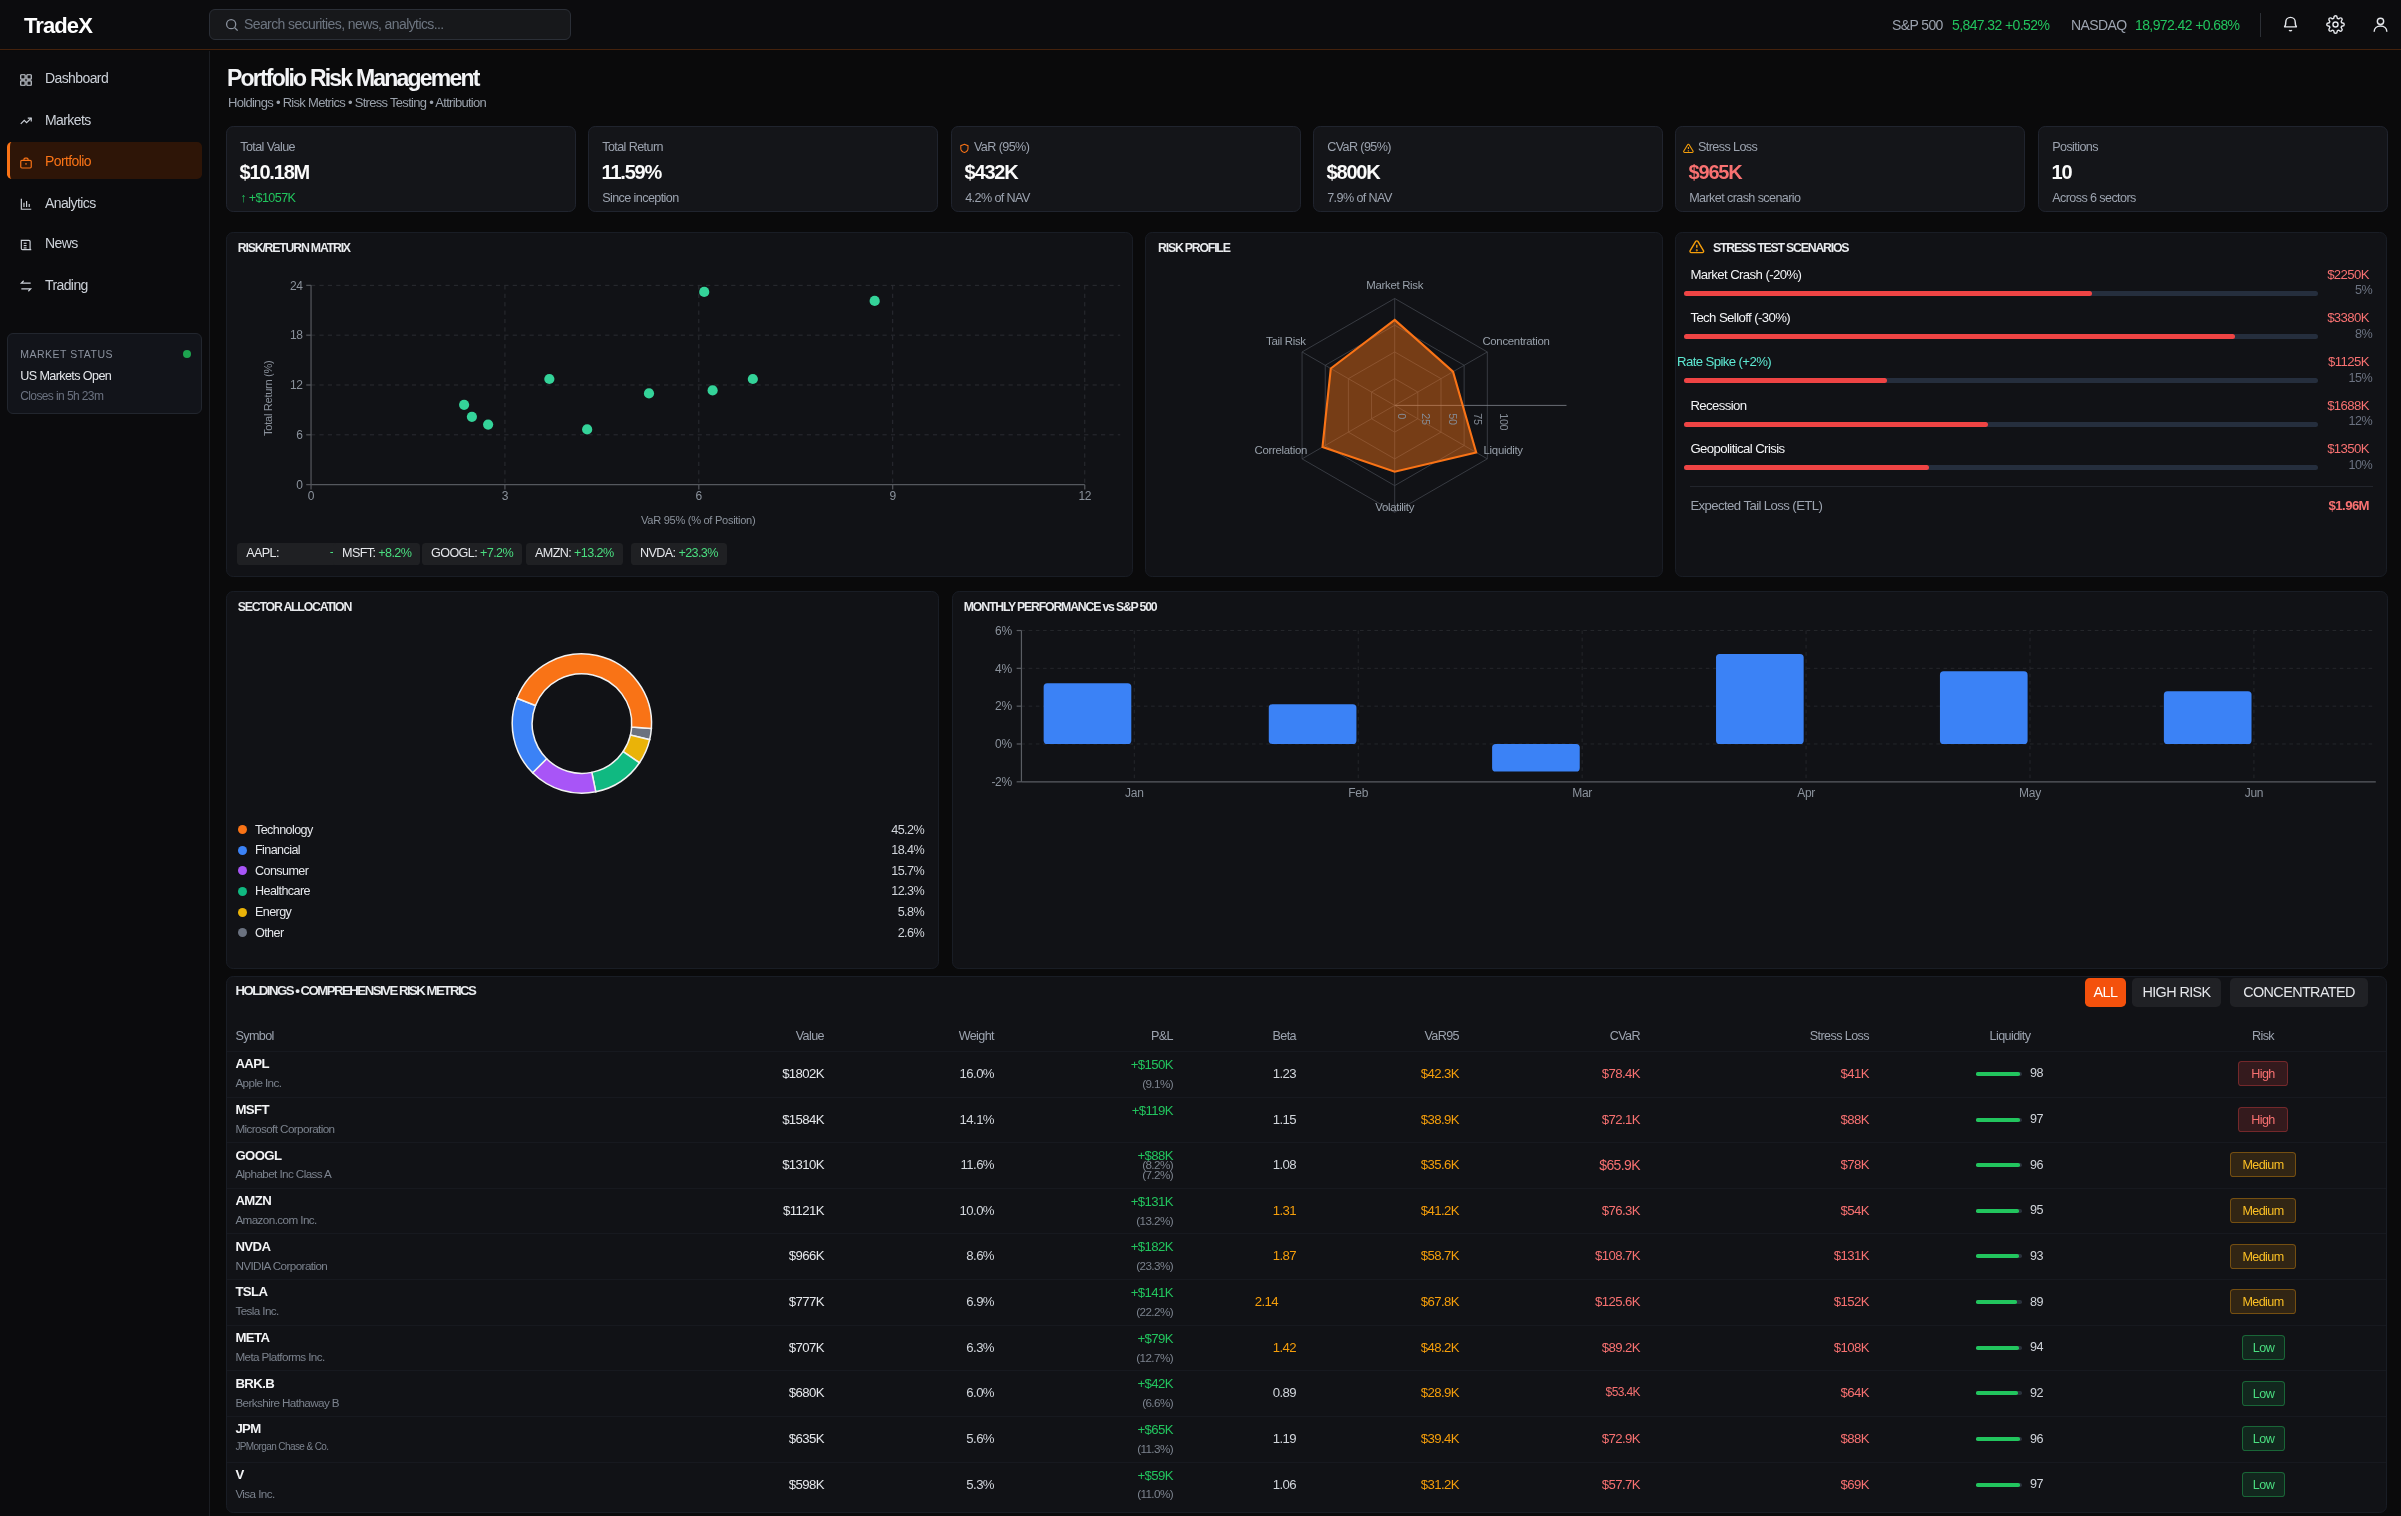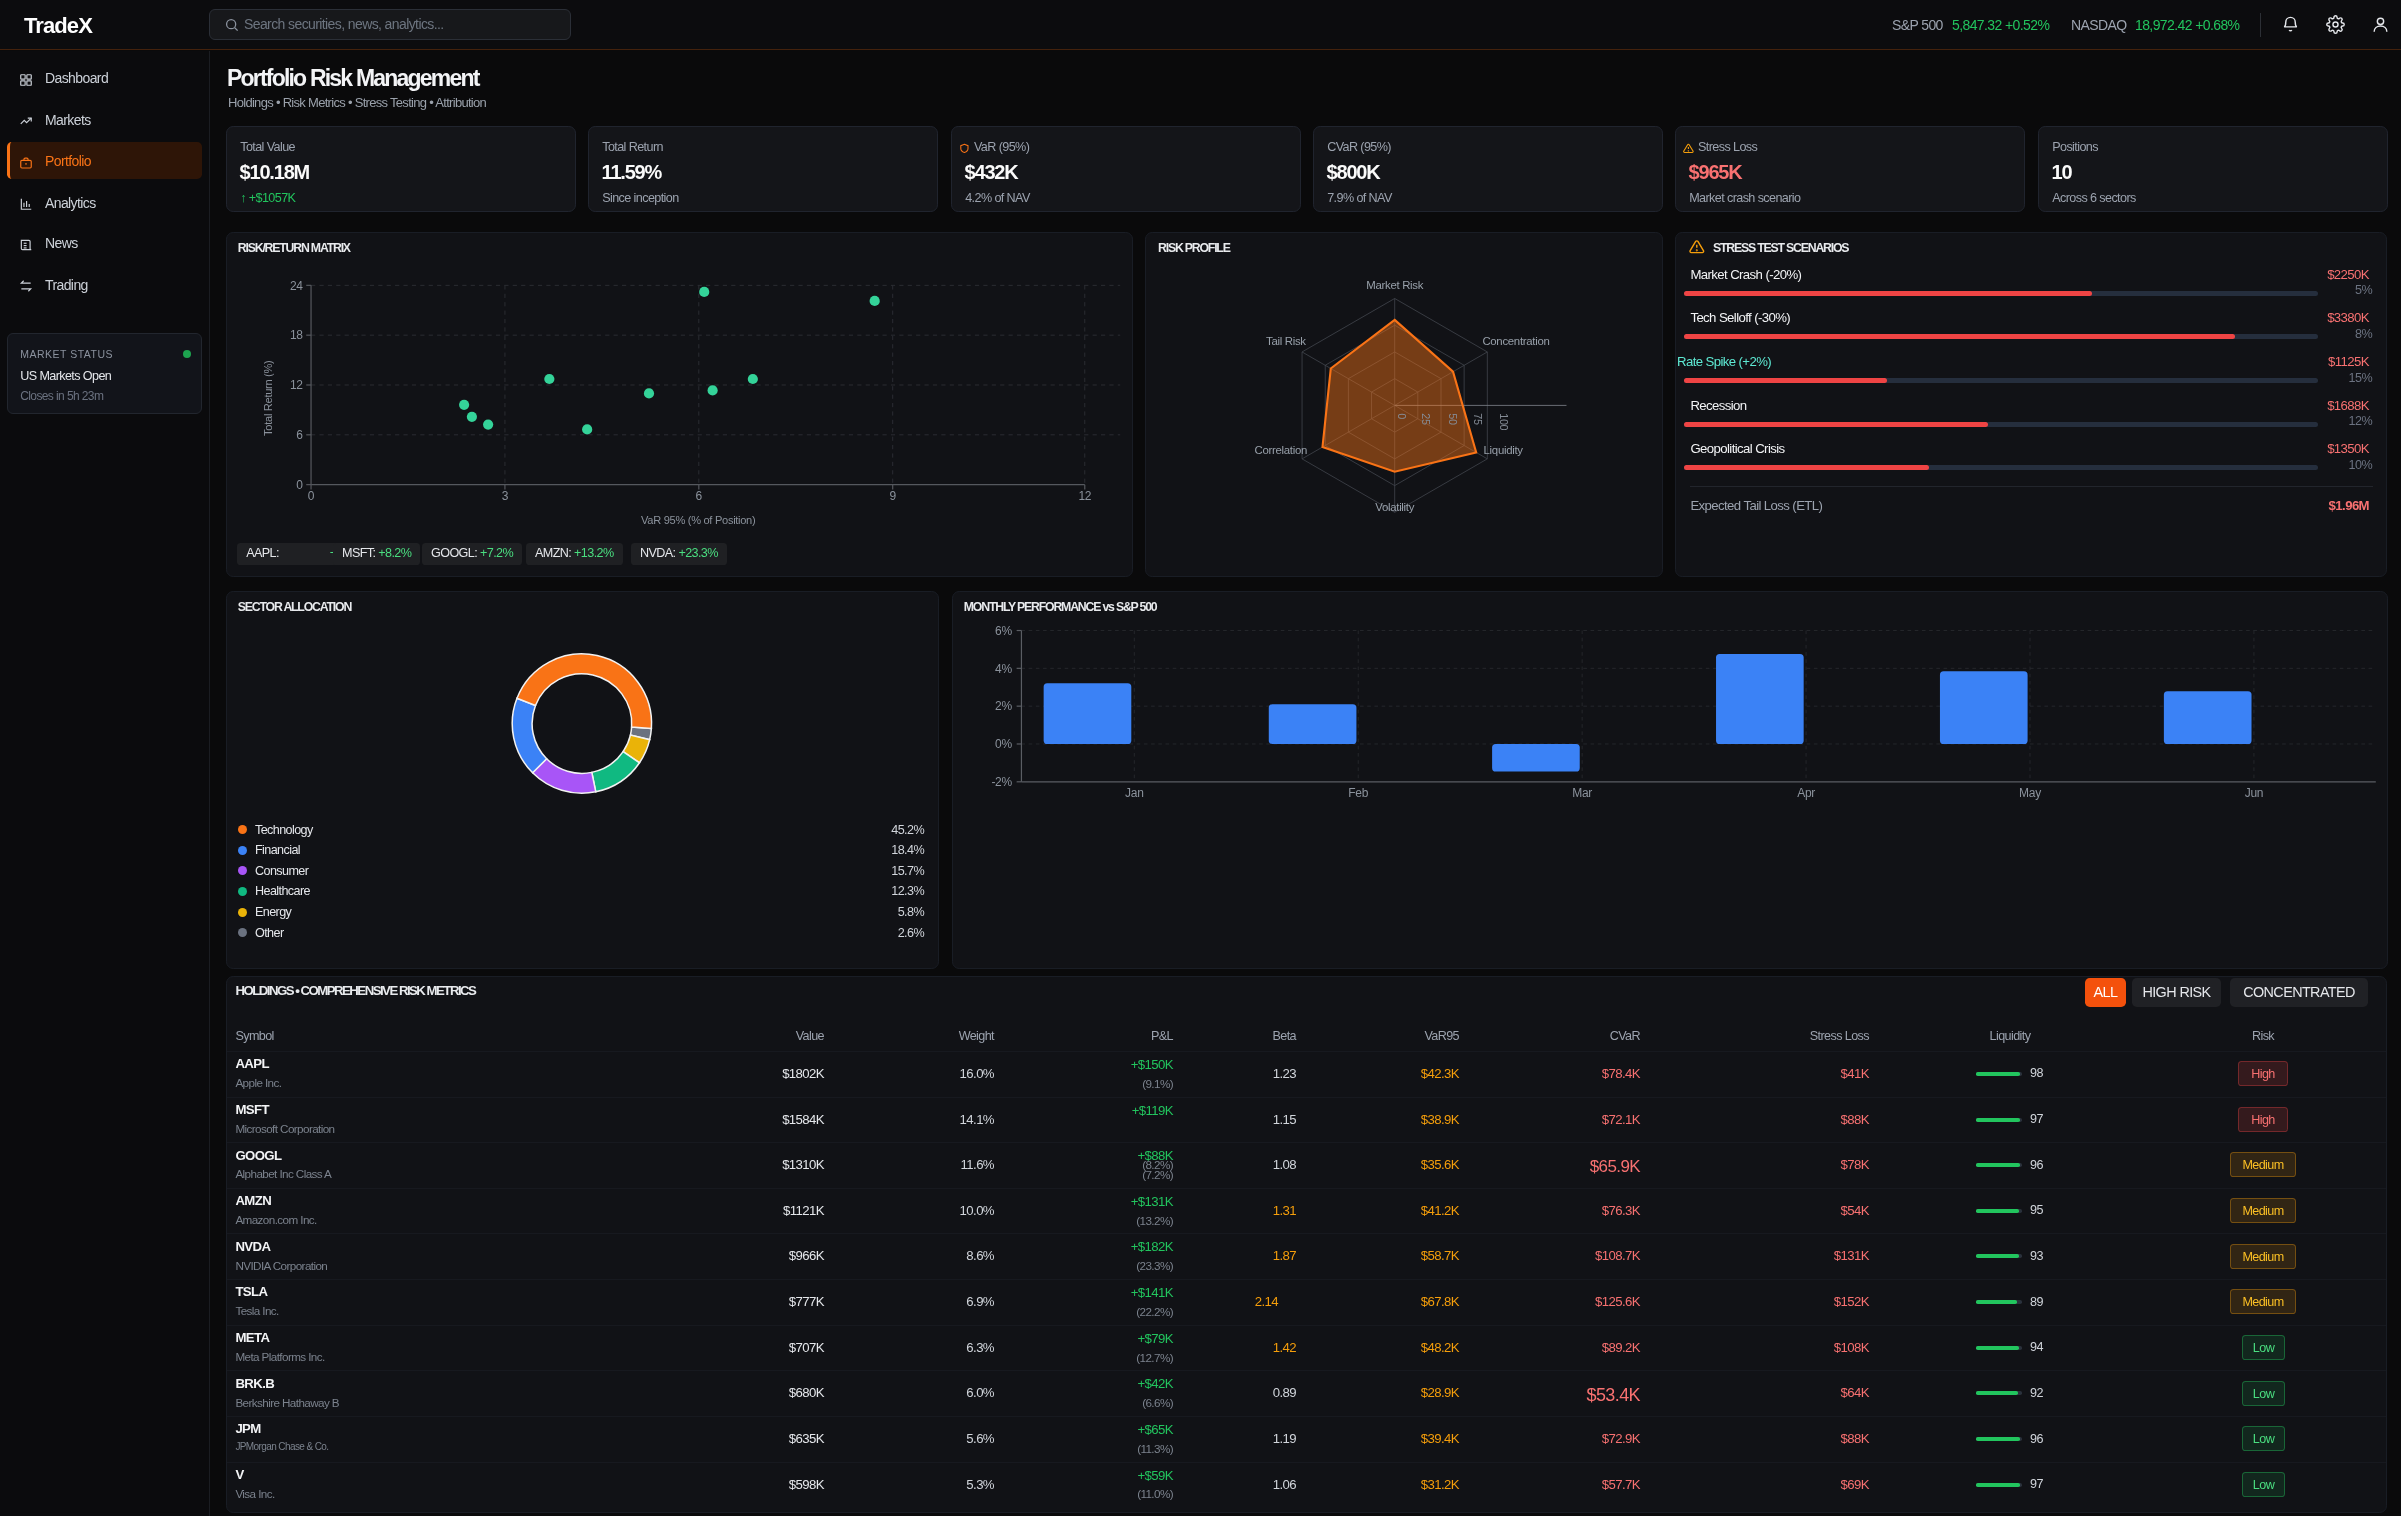--- a/index.html
+++ b/index.html
@@ -393,21 +393,21 @@
   <div class="abs" style="left:2011px;top:130px;width:50px;height:25px;background:rgba(239,68,68,0.16);border:0.6px solid rgba(239,68,68,0.35);border-radius:3.6px;color:#f87171;font-size:12.6px;text-align:center;line-height:24px;">High</div>
   <div class="abs" style="left:0px;top:165px;width:2159px;height:0.6px;background:#17191f;"></div>
   <div class="abs" style="left:8.4px;top:171px;font-size:13.2px;font-weight:bold;color:#f3f4f6;">GOOGL</div>
   <div class="abs" style="left:8.4px;top:190px;font-size:11.7px;color:#7b828d;">Alphabet Inc Class A</div>
   <div class="abs r" style="left:417px;top:180px;width:180px;font-size:13.2px;color:#e5e7eb;">$1310K</div>
   <div class="abs r" style="left:587px;top:180px;width:180px;font-size:13.2px;color:#d1d5db;">11.6%</div>
   <div class="abs r" style="left:766px;top:171px;width:180px;font-size:13.2px;color:#22c55e;">+$88K</div>
   <div class="abs r" style="left:766px;top:191px;width:180px;font-size:11.7px;color:#7b828d;">(7.2%)</div>
   <div class="abs r" style="left:889px;top:180px;width:180px;font-size:13.2px;color:#d1d5db;">1.08</div>
   <div class="abs r" style="left:1052px;top:180px;width:180px;font-size:13.2px;color:#f59e0b;">$35.6K</div>
-  <div class="abs r" style="left:1233px;top:180px;width:180px;font-size:17px;color:#f87171;">$65.9K</div>
+  <div class="abs r" style="left:1233px;top:180px;width:180px;font-size:14px;color:#f87171;">$65.9K</div>
   <div class="abs r" style="left:1462px;top:180px;width:180px;font-size:13.2px;color:#f87171;">$78K</div>
   <div class="abs" style="left:1749px;top:186px;width:46px;height:3.6px;border-radius:1.8px;background:#2a313c;"></div>
   <div class="abs" style="left:1749px;top:186px;width:44px;height:3.6px;border-radius:1.8px;background:#22c55e;"></div>
   <div class="abs" style="left:1803px;top:181px;font-size:12.6px;color:#d1d5db;">96</div>
   <div class="abs" style="left:2003px;top:175px;width:66px;height:25px;background:rgba(245,158,11,0.14);border:0.6px solid rgba(245,158,11,0.35);border-radius:3.6px;color:#fbbf24;font-size:12.6px;text-align:center;line-height:24px;">Medium</div>
   <div class="abs" style="left:0px;top:211px;width:2159px;height:0.6px;background:#17191f;"></div>
   <div class="abs" style="left:8.4px;top:216px;font-size:13.2px;font-weight:bold;color:#f3f4f6;">AMZN</div>
   <div class="abs" style="left:8.4px;top:236px;font-size:11.7px;color:#7b828d;">Amazon.com Inc.</div>
   <div class="abs r" style="left:417px;top:226px;width:180px;font-size:13.2px;color:#e5e7eb;">$1121K</div>
   <div class="abs r" style="left:587px;top:226px;width:180px;font-size:13.2px;color:#d1d5db;">10.0%</div>
@@ -468,21 +468,21 @@
   <div class="abs" style="left:2015px;top:358px;width:43px;height:25px;background:rgba(34,197,94,0.12);border:0.6px solid rgba(34,197,94,0.4);border-radius:3.6px;color:#4ade80;font-size:12.6px;text-align:center;line-height:24px;">Low</div>
   <div class="abs" style="left:0px;top:393px;width:2159px;height:0.6px;background:#17191f;"></div>
   <div class="abs" style="left:8.4px;top:399px;font-size:13.2px;font-weight:bold;color:#f3f4f6;">BRK.B</div>
   <div class="abs" style="left:8.4px;top:419px;font-size:11.7px;color:#7b828d;">Berkshire Hathaway B</div>
   <div class="abs r" style="left:417px;top:408px;width:180px;font-size:13.2px;color:#e5e7eb;">$680K</div>
   <div class="abs r" style="left:587px;top:408px;width:180px;font-size:13.2px;color:#d1d5db;">6.0%</div>
   <div class="abs r" style="left:766px;top:399px;width:180px;font-size:13.2px;color:#22c55e;">+$42K</div>
   <div class="abs r" style="left:766px;top:419px;width:180px;font-size:11.7px;color:#7b828d;">(6.6%)</div>
   <div class="abs r" style="left:889px;top:408px;width:180px;font-size:13.2px;color:#d1d5db;">0.89</div>
   <div class="abs r" style="left:1052px;top:408px;width:180px;font-size:13.2px;color:#f59e0b;">$28.9K</div>
-  <div class="abs r" style="left:1233px;top:408px;width:180px;font-size:18px;color:#f87171;">$53.4K</div>
+  <div class="abs r" style="left:1233px;top:408px;width:180px;font-size:12px;color:#f87171;">$53.4K</div>
   <div class="abs r" style="left:1462px;top:408px;width:180px;font-size:13.2px;color:#f87171;">$64K</div>
   <div class="abs" style="left:1749px;top:414px;width:46px;height:3.6px;border-radius:1.8px;background:#2a313c;"></div>
   <div class="abs" style="left:1749px;top:414px;width:42px;height:3.6px;border-radius:1.8px;background:#22c55e;"></div>
   <div class="abs" style="left:1803px;top:409px;font-size:12.6px;color:#d1d5db;">92</div>
   <div class="abs" style="left:2015px;top:404px;width:43px;height:25px;background:rgba(34,197,94,0.12);border:0.6px solid rgba(34,197,94,0.4);border-radius:3.6px;color:#4ade80;font-size:12.6px;text-align:center;line-height:24px;">Low</div>
   <div class="abs" style="left:0px;top:439px;width:2159px;height:0.6px;background:#17191f;"></div>
   <div class="abs" style="left:8.4px;top:444px;font-size:13.2px;font-weight:bold;color:#f3f4f6;">JPM</div>
   <div class="abs" style="left:8.4px;top:464px;font-size:10px;color:#7b828d;">JPMorgan Chase &amp; Co.</div>
   <div class="abs r" style="left:417px;top:454px;width:180px;font-size:13.2px;color:#e5e7eb;">$635K</div>
   <div class="abs r" style="left:587px;top:454px;width:180px;font-size:13.2px;color:#d1d5db;">5.6%</div>

